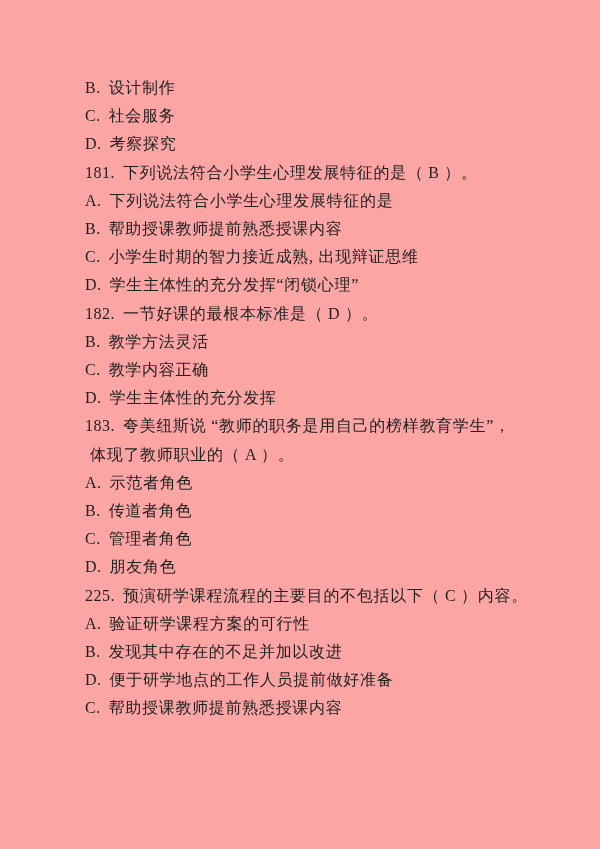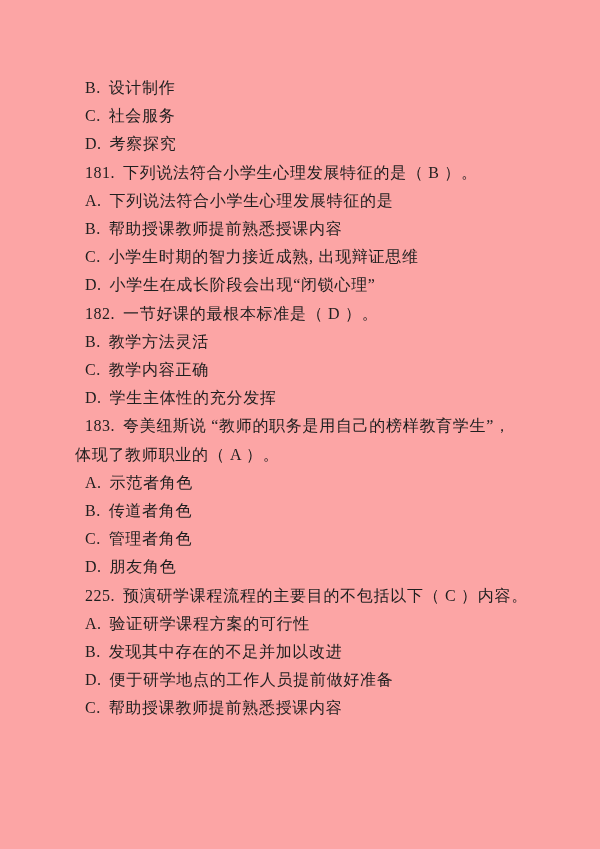--- a/index.html
+++ b/index.html
@@ -20,20 +20,21 @@
   }
   .doc-line {
     font-size: 16px;
     line-height: 28.2px;
     letter-spacing: 0.7px;
     white-space: nowrap;
     padding-left: 10px;
   }
   .doc-line.continuation {
     padding-left: 0;
+    margin-left: 15px;
   }
   .line-label {
     display: inline-block;
     letter-spacing: 0.5px;
     margin-right: 8px;
   }
   .line-text {
     display: inline;
   }
 </style>
@@ -57,21 +58,21 @@
       <div class="doc-line option">
     <span class="line-label">A.</span><span class="line-text">下列说法符合小学生心理发展特征的是</span>
   </div>
       <div class="doc-line option">
     <span class="line-label">B.</span><span class="line-text">帮助授课教师提前熟悉授课内容</span>
   </div>
       <div class="doc-line option">
     <span class="line-label">C.</span><span class="line-text">小学生时期的智力接近成熟, 出现辩证思维</span>
   </div>
       <div class="doc-line option">
-    <span class="line-label">D.</span><span class="line-text">小学生在成长阶段会出现“闭锁心理”</span>
+    <span class="line-label">D.</span><span class="line-text">学生主体性的充分发挥“闭锁心理”</span>
   </div>
       <div class="doc-line question">
     <span class="line-label">182.</span><span class="line-text">一节好课的最根本标准是（ D ）。</span>
   </div>
       <div class="doc-line option">
     <span class="line-label">B.</span><span class="line-text">教学方法灵活</span>
   </div>
       <div class="doc-line option">
     <span class="line-label">C.</span><span class="line-text">教学内容正确</span>
   </div>

